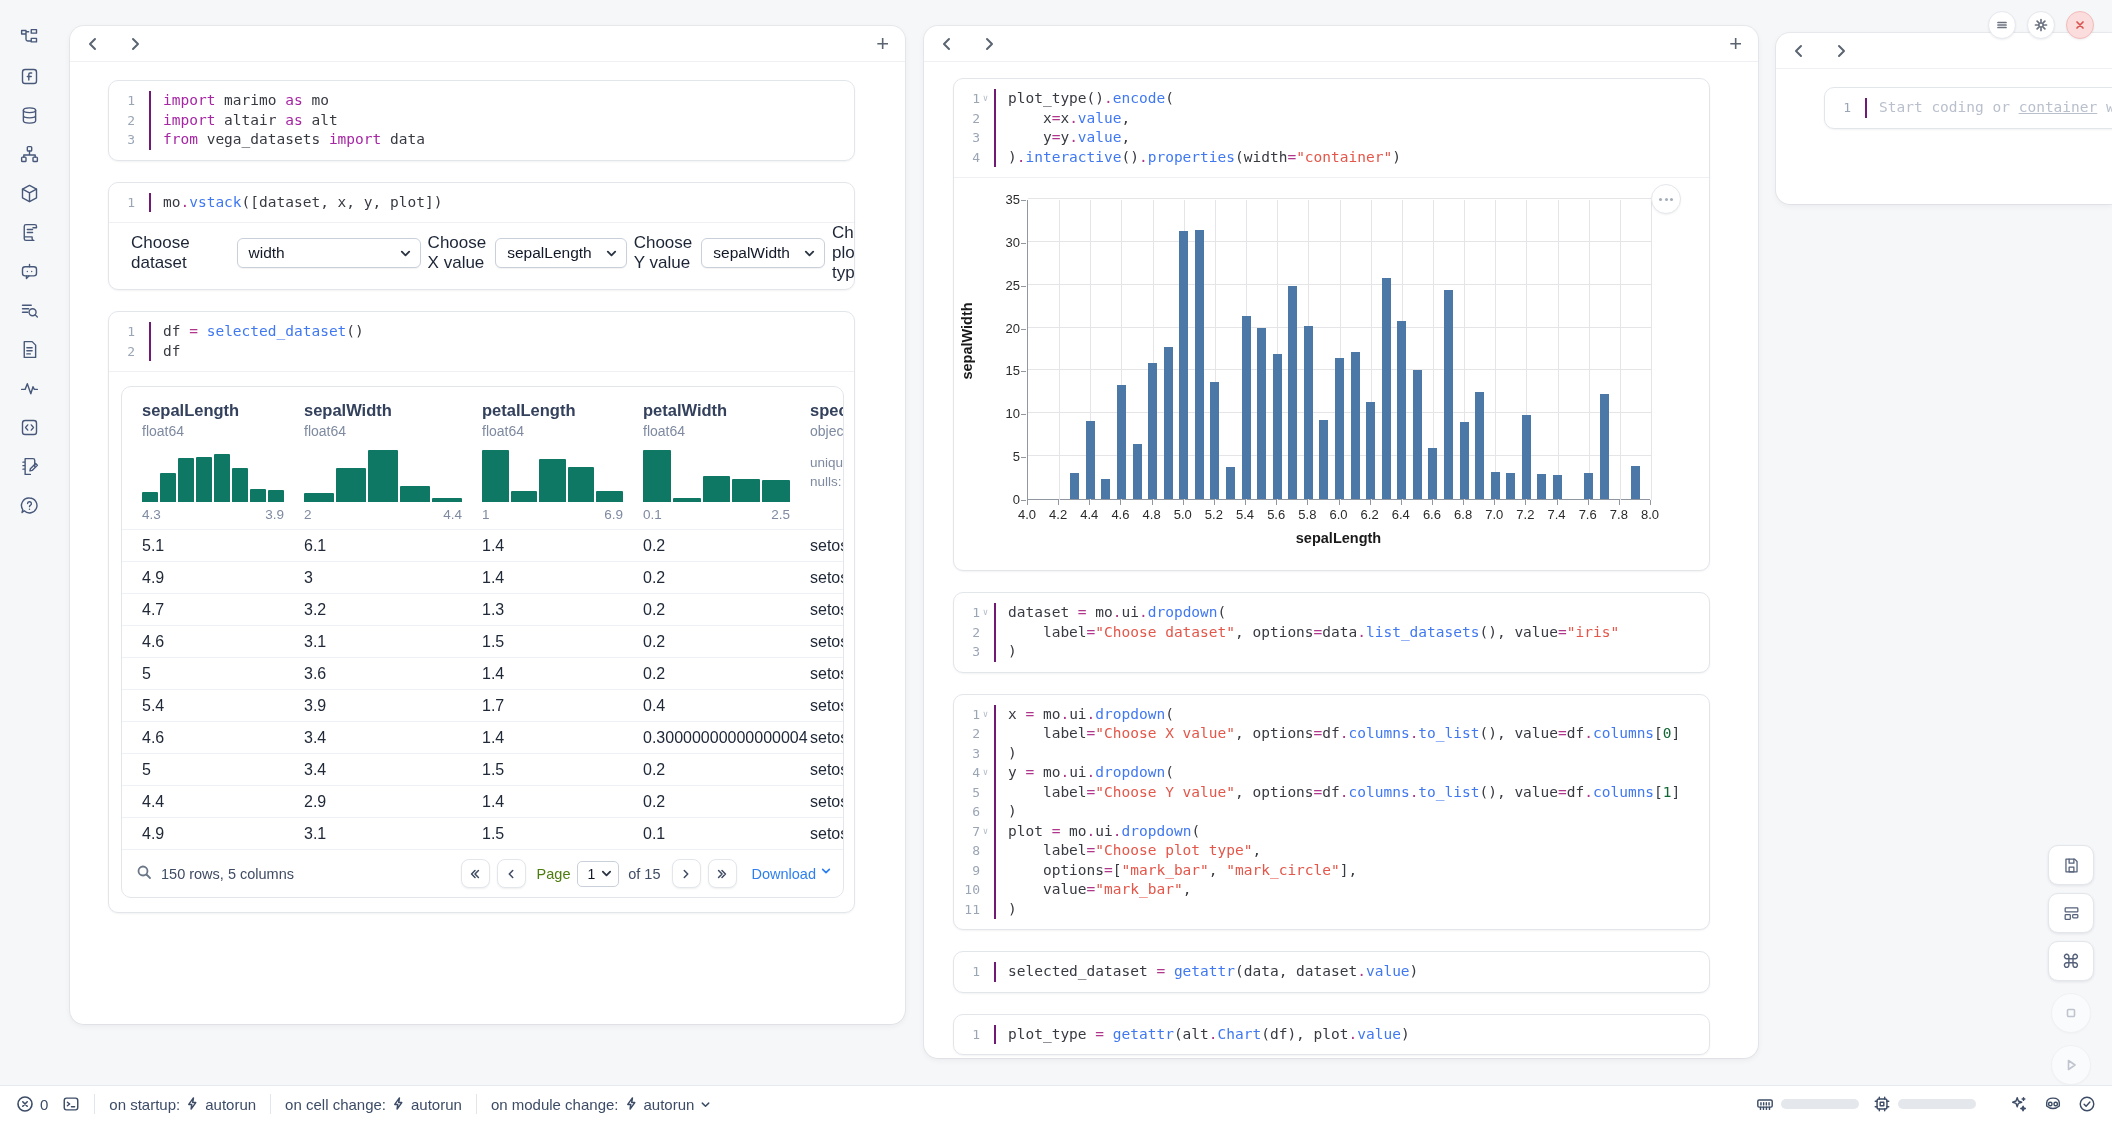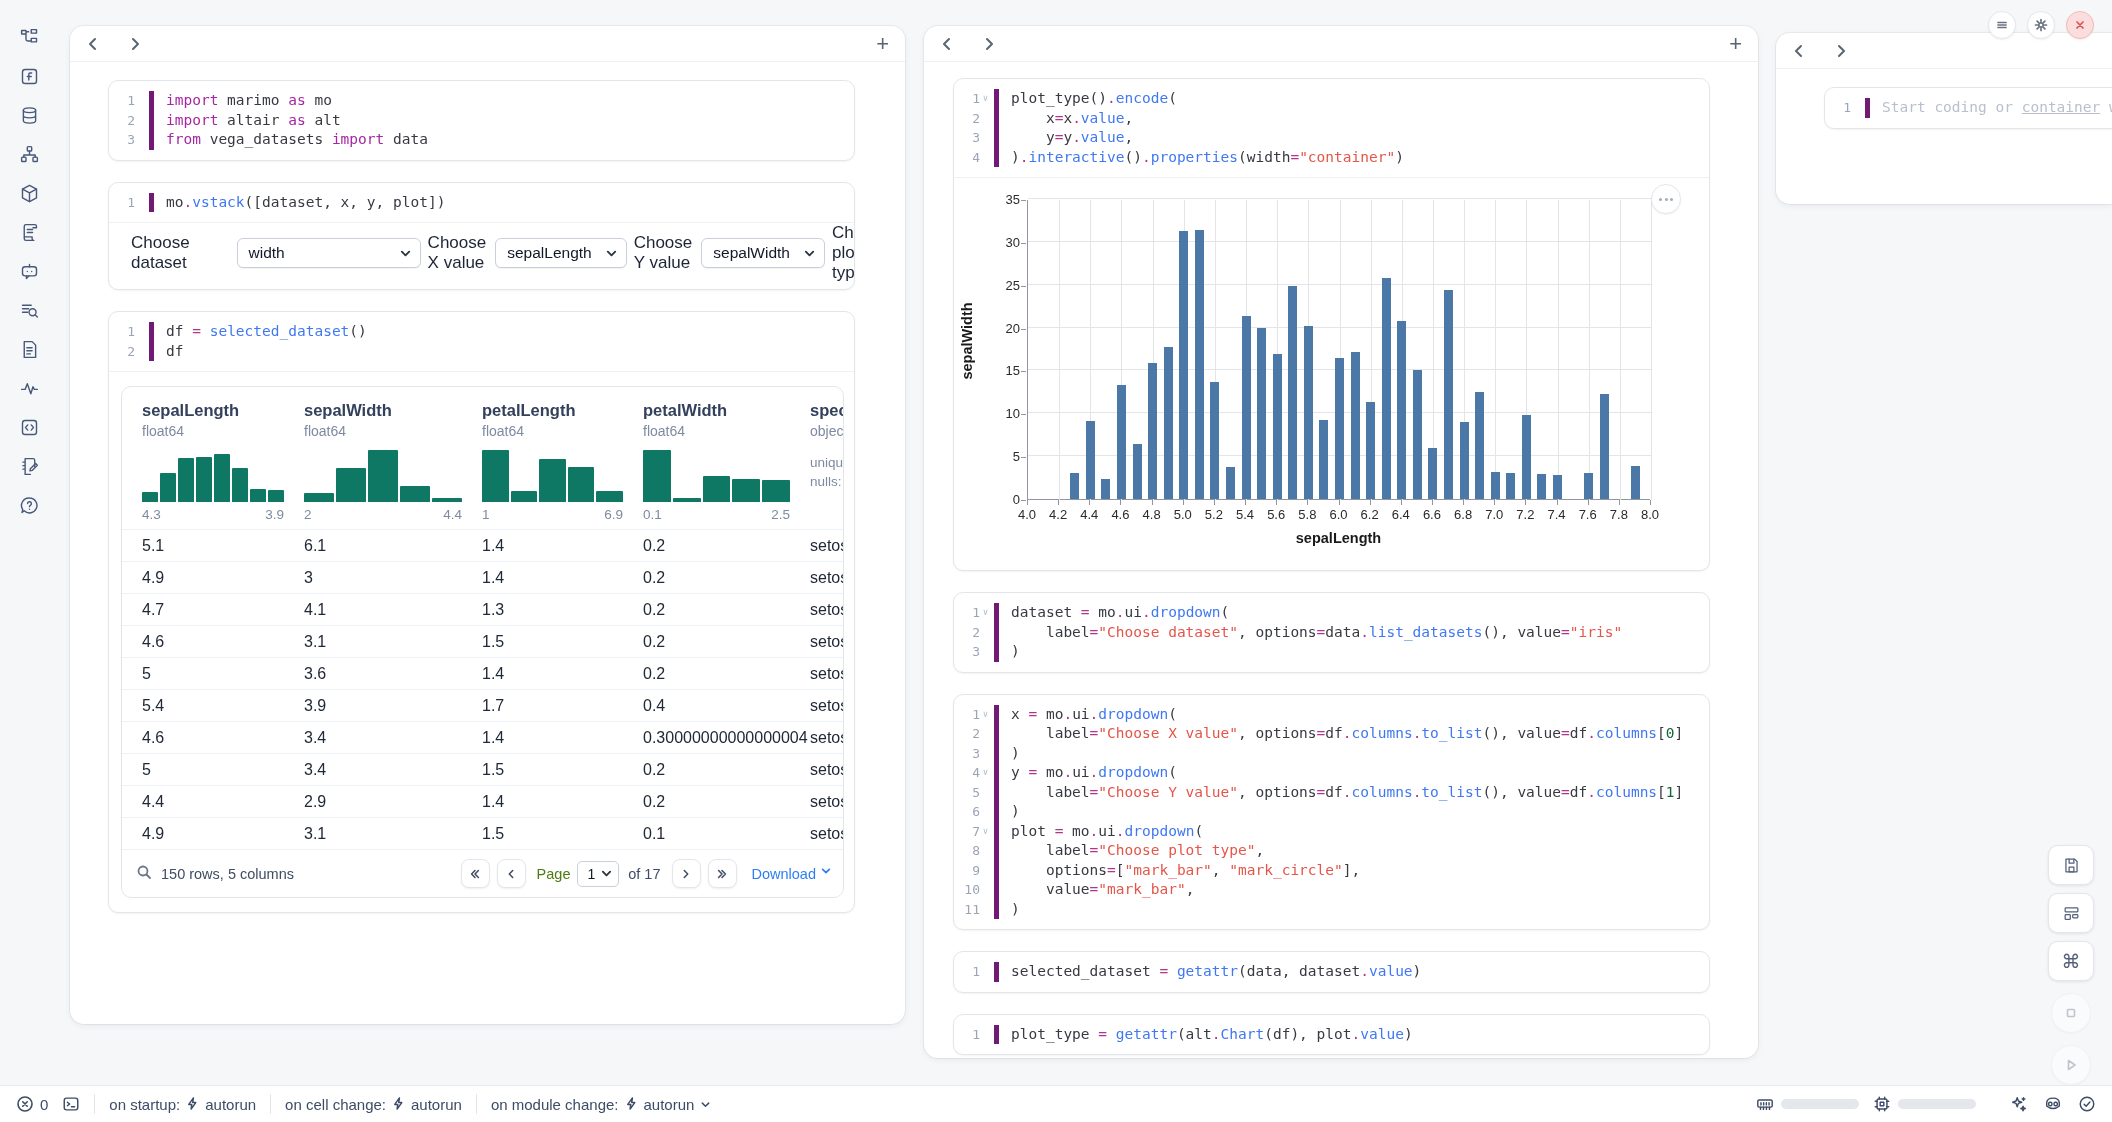--- a/index.html
+++ b/index.html
@@ -28,21 +28,21 @@
   .pbody-right{ padding:18px 0 0 48px; }
 
   
   .cell { background:#fff; border:1px solid #e2e6eb; border-radius:10px;
           box-shadow:0 1px 2px rgba(16,24,40,.05); margin-bottom:21px; overflow:hidden; }
   .codebox { padding:10px 0; }
   .codebox.hasout { border-bottom:1px solid #eef0f4; }
   .cline { display:flex; line-height:19.5px; font-family:"DejaVu Sans Mono","Liberation Mono",monospace; font-size:14.5px; }
   .gut { width:40px; flex:none; display:flex; justify-content:flex-end; align-items:flex-start; color:#9aa5b5; font-size:13px; padding-right:3px; }
   .gut .foldmark { width:11px; font-size:9px; color:#b3bcc8; text-align:center; }
-  .ccode { border-left:5px solid #701a75; padding-left:12px; white-space:pre; flex:1; color:#383a42; }
+  .ccode { border-left:2px solid #701a75; padding-left:12px; white-space:pre; flex:1; color:#383a42; }
   .tk-kw{color:#a626a4} .tk-fn{color:#4078f2} .tk-str{color:#e45649} .tk-num{color:#116633} .tk-op{color:#b0368c} .tk-pl{color:#383a42}
 
   
   .out-dropdowns { padding:14px 0 20px 22px; display:flex; gap:7px; }
   .dd-row { display:flex; align-items:center; height:32px; font-size:17px; color:#1c2536; }
   .dd-row .ddlabel { margin-right:9px; }
   .dd { height:30px; border:1px solid #c9d0da; border-radius:6px; background:#fff; display:flex; align-items:center;
         padding:0 9px 0 11px; font-size:15.5px; color:#111827; box-shadow:0 1px 1px rgba(16,24,40,.05); cursor:pointer; gap:14px; }
   .dd.wide { width:222px; }
   .dd .chev { margin-left:auto; display:flex; }
@@ -417,21 +417,21 @@
                 </div>
                 <div class="trow">
                   <div class="td c0">4.9</div>
                   <div class="td c1">3</div>
                   <div class="td c2">1.4</div>
                   <div class="td c3">0.2</div>
                   <div class="td c4">setosa</div>
                 </div>
                 <div class="trow">
                   <div class="td c0">4.7</div>
-                  <div class="td c1">4.1</div>
+                  <div class="td c1">3.2</div>
                   <div class="td c2">1.3</div>
                   <div class="td c3">0.2</div>
                   <div class="td c4">setosa</div>
                 </div>
                 <div class="trow">
                   <div class="td c0">4.6</div>
                   <div class="td c1">3.1</div>
                   <div class="td c2">1.5</div>
                   <div class="td c3">0.2</div>
                   <div class="td c4">setosa</div>
@@ -497,21 +497,21 @@
                   <path d="M9 3 5 7l4 4"></path>
                 </svg>
               </span>
             <span class="pagetext">Page</span>
             <span class="pageselect">
               <span>1</span>
               <span class="chev"><svg viewBox="0 0 12 12">
                     <path d="M2 4l4 4 4-4"></path>
                   </svg></span>
             </span>
-            <span class="oftext">of 17</span>
+            <span class="oftext">of 15</span>
             <span class="pgbtn">
                 <svg viewBox="0 0 14 14">
                   <path d="M5 3l4 4-4 4"></path>
                 </svg>
               </span>
             <span class="pgbtn">
                 <svg viewBox="0 0 14 14">
                   <path d="M3 3l4 4-4 4M7 3l4 4-4 4"></path>
                 </svg>
               </span>

